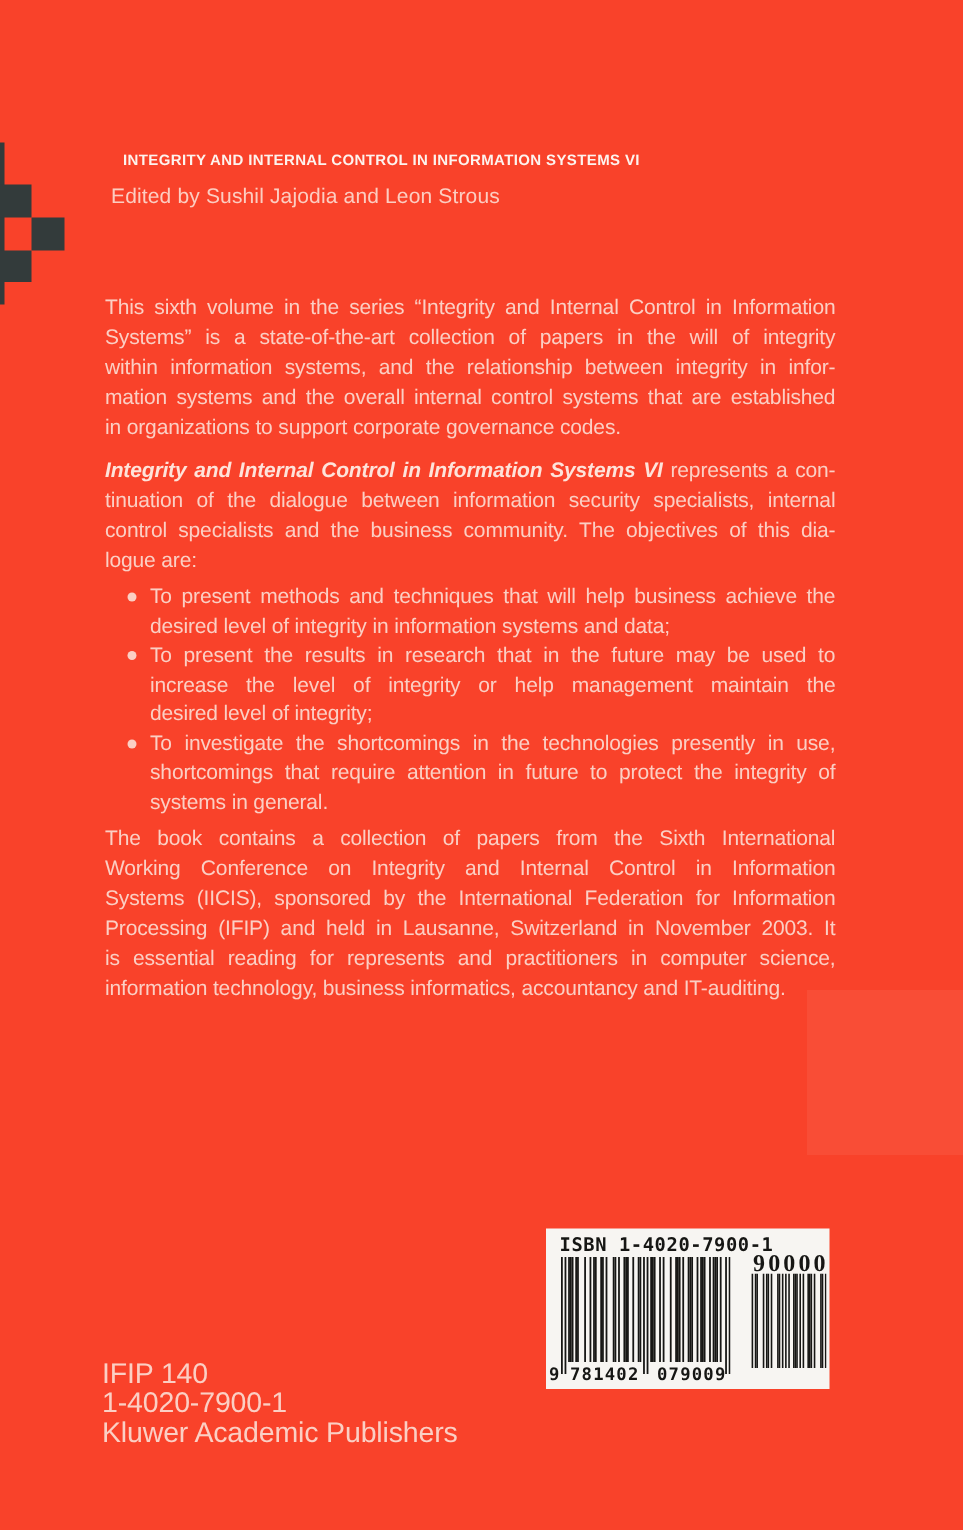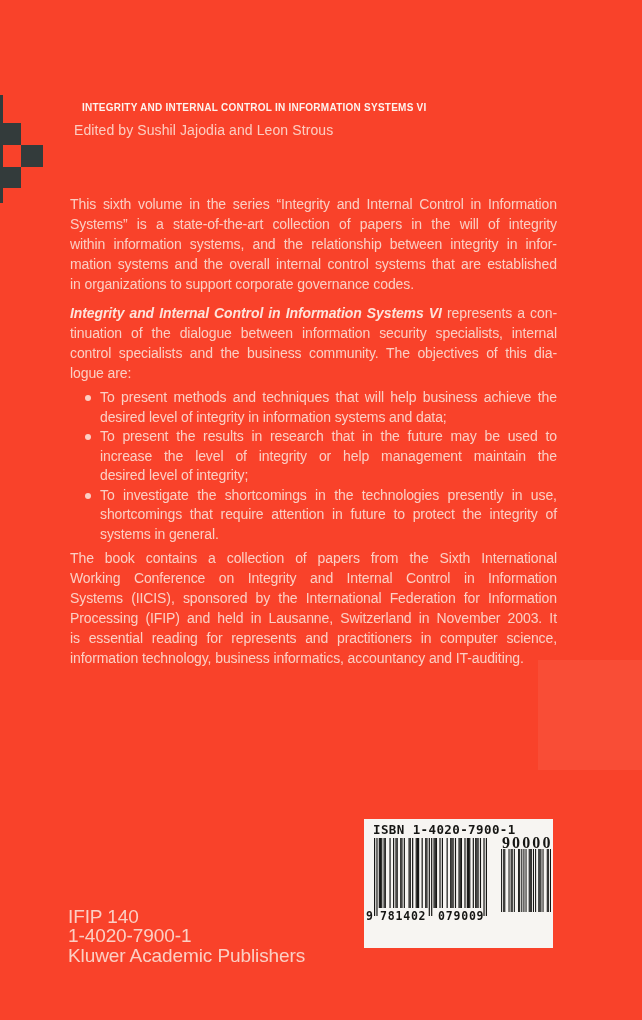--- a/index.html
+++ b/index.html
@@ -44,21 +44,21 @@
   .bullet .dot{position:absolute;left:15px;top:7px;width:6px;height:6px;border-radius:50%;background:var(--body,#fbcfc4);}
   .bullet .tl{height:19.5px;line-height:19.5px;}
 
   .publisher{
     position:absolute;left:68px;top:907px;
     font-size:19px;line-height:19.4px;letter-spacing:-.1px;
     color:var(--body,#fbcfc4);
   }
 
   .barcode-box{
-    position:absolute;left:364px;top:819px;width:189px;height:129px;
+    position:absolute;left:364px;top:819px;width:189px;height:107px;
     background:var(--boxbg,#f7f5f2);
   }
   .isbn-label{
     position:absolute;left:9px;top:3px;
     font-family:"DejaVu Sans Mono",monospace;font-weight:700;
     font-size:12.5px;letter-spacing:.4px;color:var(--ink,#161614);
   }
   .supp-digits{
     position:absolute;left:138px;top:15px;
     font-family:Liberation Serif, serif;font-weight:700;

